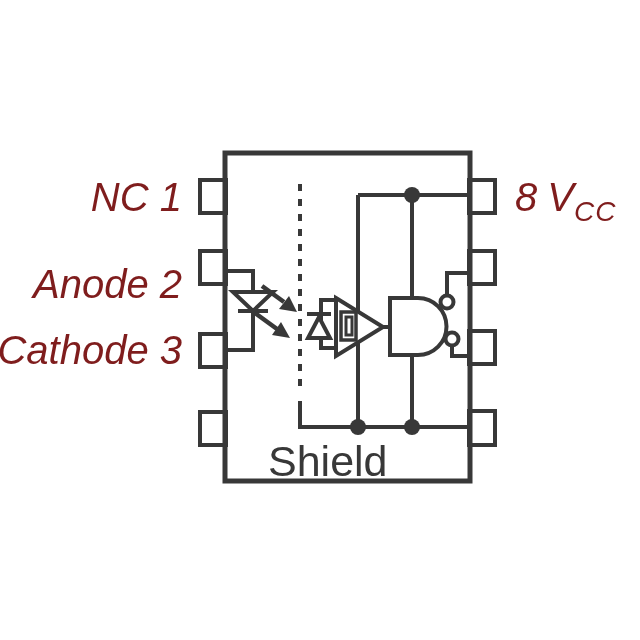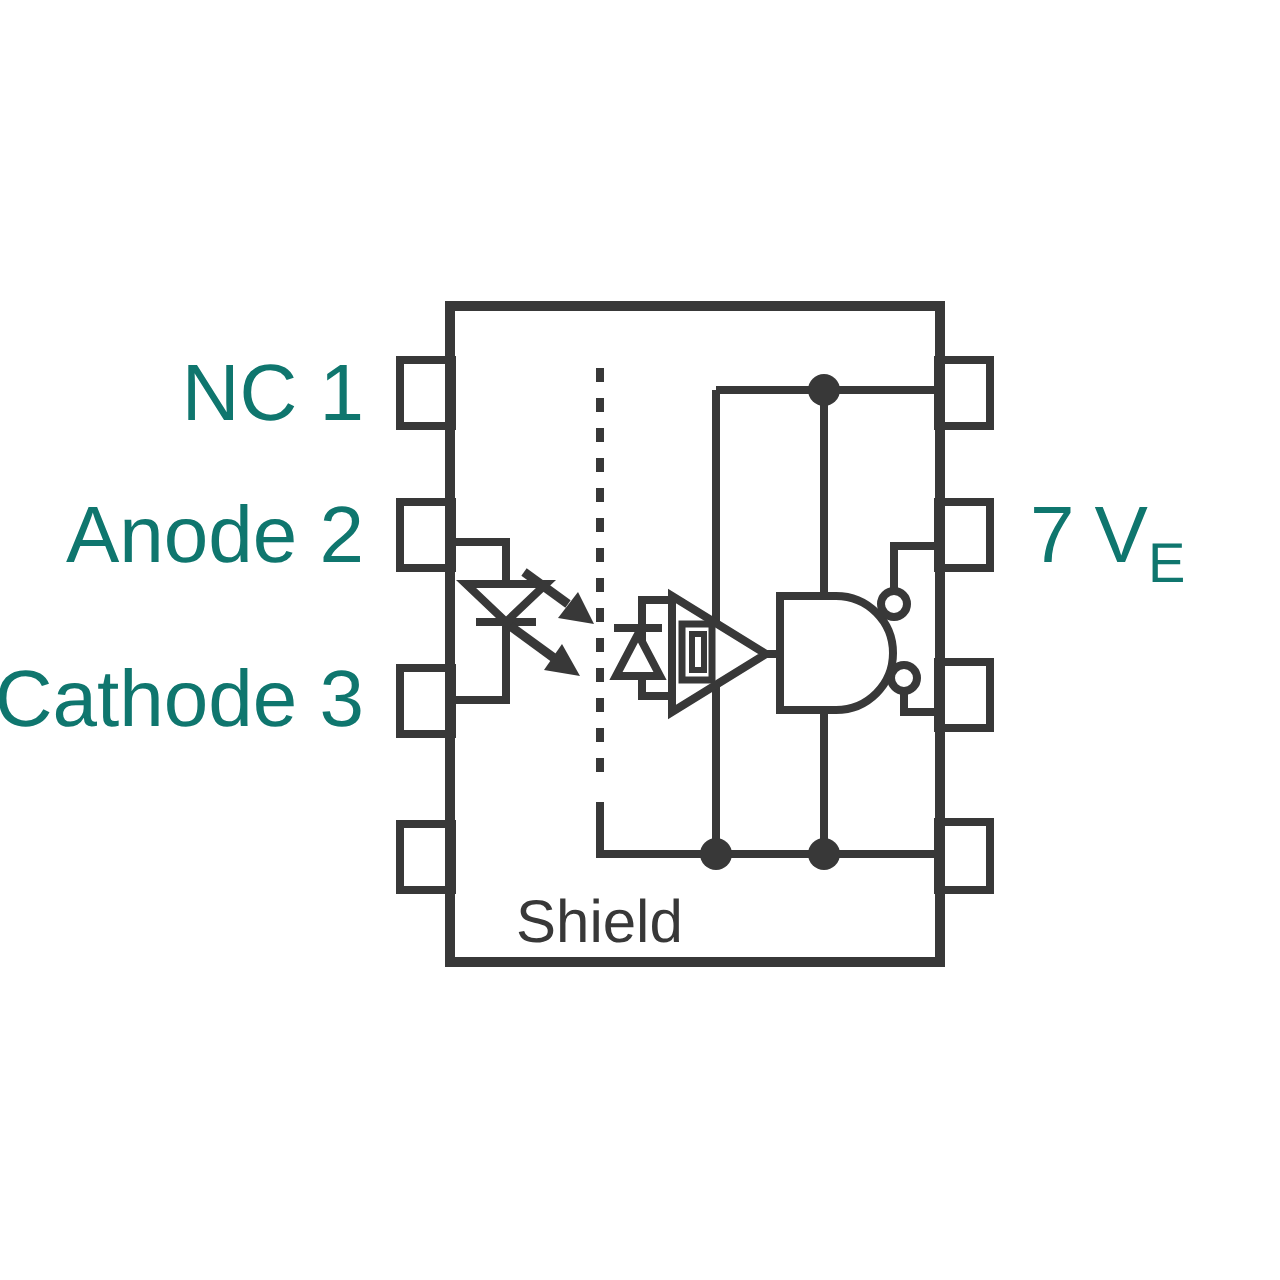--- a/index.html
+++ b/index.html
@@ -6,34 +6,35 @@
   .stage{
     position:relative;
     width:640px;height:640px;
     background:#ffffff;
     overflow:hidden;
     font-family:"Liberation Sans", sans-serif;
   }
   .stage svg{position:absolute;left:0;top:0;}
   .lbl{
     position:absolute;
-    color:#0f766e;
+    color:#7f1d1d;
     font-size:40px;
     line-height:40px;
     white-space:nowrap;
+    font-style:italic;
   }
   .lbl.left{right:458px;text-align:right;}
   .lbl.right{left:515px;text-align:left;}
   .lbl .base{margin-left:10px;}
   .lbl .sub{font-size:28px;vertical-align:-10px;letter-spacing:1px;}
   .shield{
     position:absolute;
-    left:258px;top:440px;
+    left:268px;top:440px;
     color:#383838;
-    font-size:30px;
+    font-size:43px;
     line-height:43px;
   }
 </style>
 </head>
 <body>
 
 <div class="stage">
 
   <svg width="640" height="640" viewBox="0 0 640 640">
     <g stroke="#383838" fill="none" stroke-width="4">
@@ -99,23 +100,23 @@
       <g fill="#383838" stroke="none">
         <circle cx="412" cy="195" r="8"></circle>
         <circle cx="358" cy="427" r="8"></circle>
         <circle cx="412" cy="427" r="8"></circle>
       </g>
 
     </g>
   </svg>
 
   <div class="lbl left" style="top:177px">NC 1</div>
-  <div class="lbl left" style="top:248px">Anode 2</div>
+  <div class="lbl left" style="top:264px">Anode 2</div>
   <div class="lbl left" style="top:330px">Cathode 3</div>
 
+  <div class="lbl right" style="top:177px"><span>8</span><span class="base">V</span><span class="sub">CC</span></div>
 
-  <div class="lbl right" style="top:248px"><span>7</span><span class="base">V</span><span class="sub">E</span></div>
 
 
 
   <div class="shield">Shield</div>
 
 </div>
 
 </body></html>

